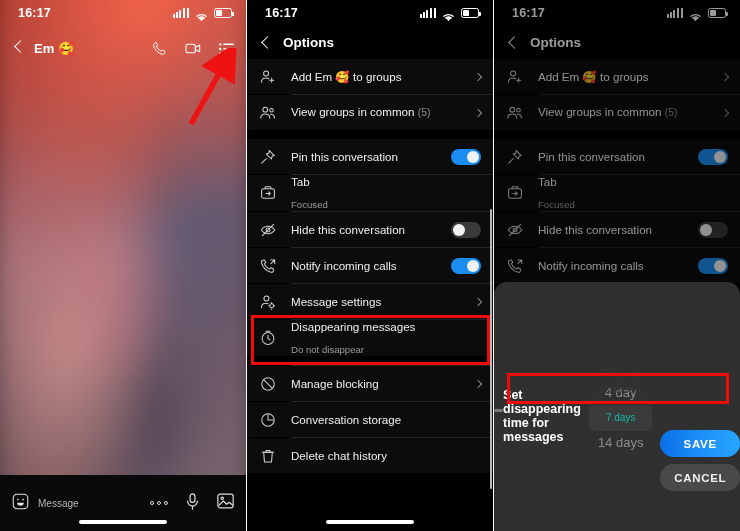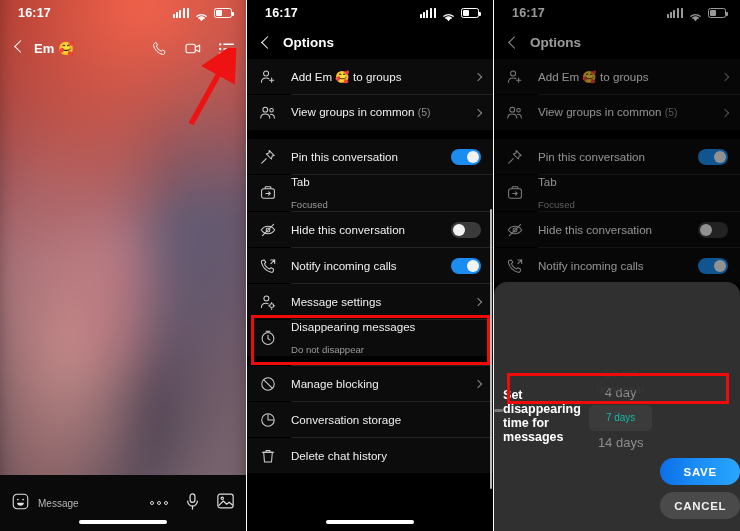--- a/index.html
+++ b/index.html
@@ -172,21 +172,21 @@
   .sheet-handle { width: 28px; height: 3px; border-radius: 3px; background: #787878; margin-top: 7px; }
   .sheet-title { color: #fff; font-size: 12.5px; font-weight: bold; margin-top: 18px; }
   .picker { width: 100%; margin-top: 6px; position: relative; }
   .pick-item { text-align: center; font-size: 13px; height: 24px; line-height: 24px; }
   .pick-item.ghost { color: #3a3a3a; font-size: 11px; height: 16px; line-height: 16px; opacity: .85; }
   .pick-item.near { color: #8d8d8d; }
   .pick-item.sel {
     color: #14b8a6; font-size: 10px; height: 26px; line-height: 26px;
     background: #3b3b3b; border-radius: 5px; margin: 0 8px; width: calc(100% - 16px);
   }
-  .sheet-btns { width: 100%; padding: 0 0; margin-top: auto; margin-bottom: 12px; }
+  .sheet-btns { width: 100%; padding: 0 0; margin-top: auto; margin-bottom: 40px; }
   .btn {
     height: 27px; border-radius: 14px; display: flex; align-items: center; justify-content: center;
     font-size: 11.5px; font-weight: bold; letter-spacing: .7px; color: #fff;
   }
   .btn.save { background: linear-gradient(90deg, #0b6fe8 0%, #1a8cf5 45%, #28a6ff 100%); }
   .btn.cancel { background: #4a4a4a; margin-top: 7px; color: #f0f0f0; }
 </style>
 </head>
 <body>
 

